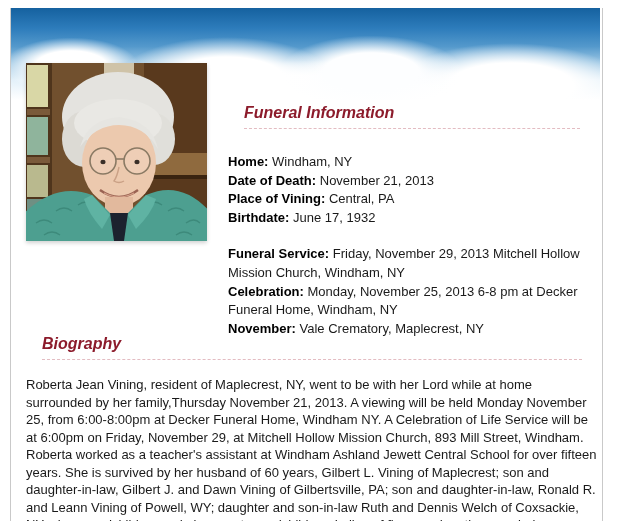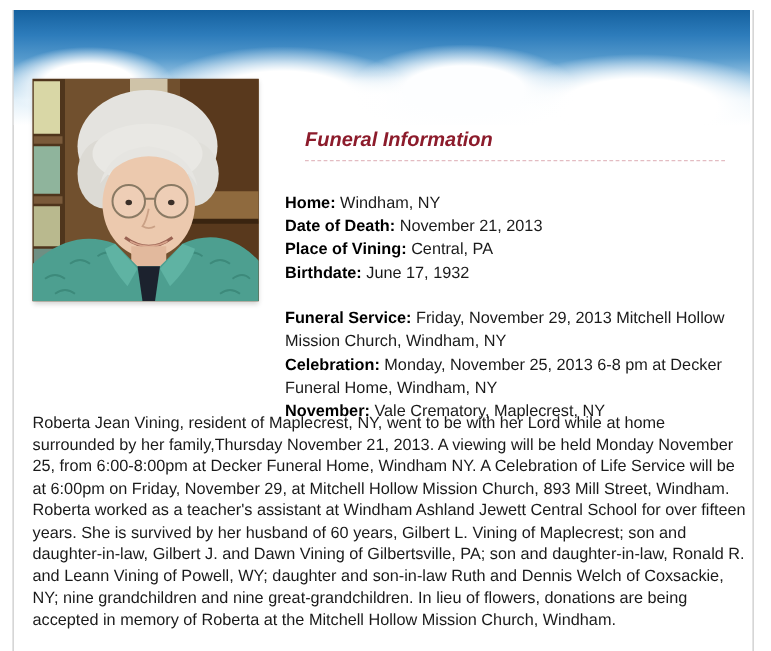--- a/index.html
+++ b/index.html
@@ -127,16 +127,17 @@
     </div>
 
     <div class="info-group services">
       <div class="info-row"><b>Funeral Service:</b> <span>Friday, November 29, 2013 Mitchell Hollow Mission Church, Windham, NY</span></div>
       <div class="info-row"><b>Celebration:</b> <span>Monday, November 25, 2013 6-8 pm at Decker Funeral Home, Windham, NY</span></div>
       <div class="info-row"><b>November:</b> <span>Vale Crematory, Maplecrest, NY</span></div>
     </div>
   </div>
 
   <div class="biography">
+    <h2 class="sec">Biography</h2>
     <p>Roberta Jean Vining, resident of Maplecrest, NY, went to be with her Lord while at home surrounded by her family,Thursday November 21, 2013. A viewing will be held Monday November 25, from 6:00-8:00pm at Decker Funeral Home, Windham NY. A Celebration of Life Service will be at 6:00pm on Friday, November 29, at Mitchell Hollow Mission Church, 893 Mill Street, Windham. Roberta worked as a teacher's assistant at Windham Ashland Jewett Central School for over fifteen years. She is survived by her husband of 60 years, Gilbert L. Vining of Maplecrest; son and daughter-in-law, Gilbert J. and Dawn Vining of Gilbertsville, PA; son and daughter-in-law, Ronald R. and Leann Vining of Powell, WY; daughter and son-in-law Ruth and Dennis Welch of Coxsackie, NY; nine grandchildren and nine great-grandchildren. In lieu of flowers, donations are being accepted in memory of Roberta at the Mitchell Hollow Mission Church, Windham.</p>
   </div>
 
 </div>
 
 </body></html>

